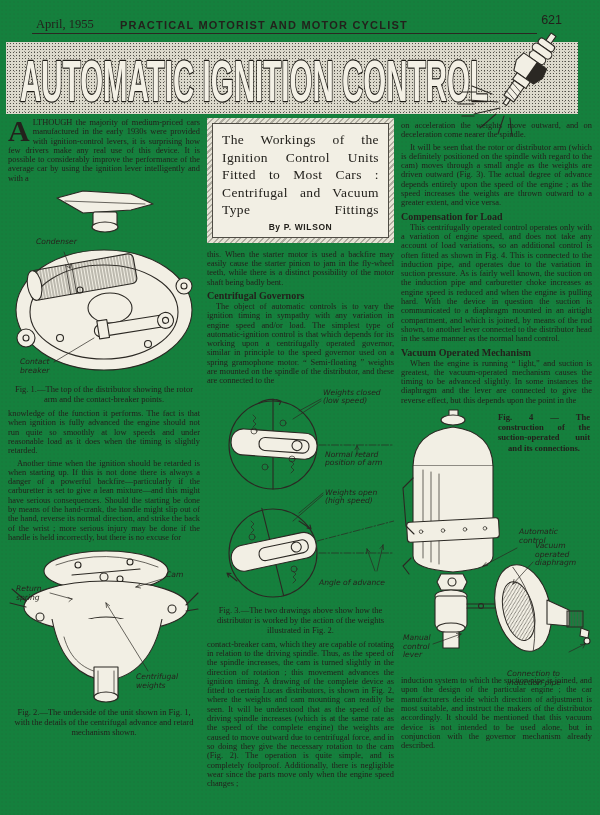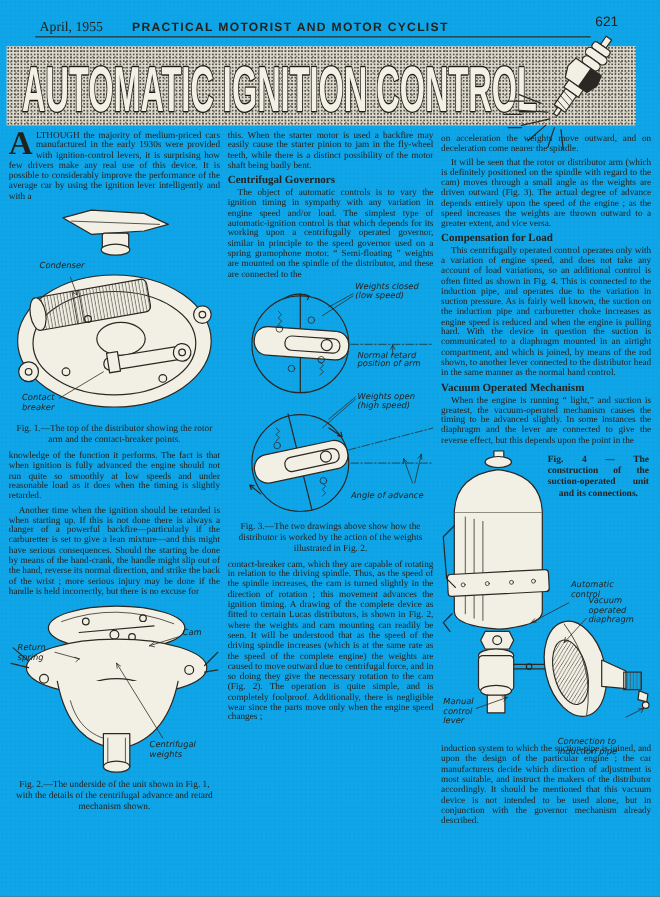--- a/index.html
+++ b/index.html
@@ -1,16 +1,16 @@
 <!DOCTYPE html>
 <html><head>
 <meta charset="utf-8">
 <style>
   html,body{margin:0;padding:0;background:#6e6b66;}
-  .page{position:relative;width:600px;height:815px;background:#0ea5e9;overflow:hidden;
+  .page{position:relative;width:600px;height:815px;background:#15803d;overflow:hidden;
         font-family:"Liberation Serif",serif;color:#23211c;}
   .page::before{content:"";position:absolute;inset:0;pointer-events:none;
         background-image:radial-gradient(rgba(60,55,40,0.05) 1px,transparent 1px);
         background-size:4px 4px;}
   
   .mast-date{position:absolute;left:36px;top:17px;font-size:12.5px;}
   .mast-title{position:absolute;left:120px;right:90px;top:19px;text-align:left;
         font-family:"Liberation Sans",sans-serif;font-weight:bold;font-size:11px;letter-spacing:1.2px;}
   .mast-page{position:absolute;right:38px;top:13px;font-family:"Liberation Sans",sans-serif;font-size:12.5px;}
   .mast-rule{position:absolute;left:32px;top:33px;width:505px;border-top:1.4px solid #2a2722;}
@@ -183,20 +183,26 @@
       <span class="figlabel" style="left:8px;top:40px;">Return
 spring</span>
       <span class="figlabel" style="left:158px;top:26px;">Cam</span>
       <span class="figlabel" style="left:128px;top:128px;">Centrifugal
 weights</span>
     </figure>
     <p class="caption">Fig. 2.—The underside of the unit shown in Fig. 1, with the details of the centrifugal advance and retard mechanism shown.</p>
   </div>
 
   <div class="col col-center">
+    <div class="title-box">
+      <div class="title-box-inner">
+        <div class="box-title">The Workings of the Ignition Control Units Fitted to Most Cars : Centrifugal and Vacuum Type Fittings</div>
+        <div class="byline">By P. WILSON</div>
+      </div>
+    </div>
 
     <p class="para">this.  When the starter motor is used a backfire may easily cause the starter pinion to jam in the fly-wheel teeth, while there is a distinct possibility of the motor shaft being badly bent.</p>
     <h3 class="subhead">Centrifugal Governors</h3>
     <p class="para indent">The object of automatic controls is to vary the ignition timing in sympathy with any variation in engine speed and/or load.  The simplest type of automatic-ignition control is that which depends for its working upon a centrifugally operated governor, similar in principle to the speed governor used on a spring gramophone motor.  “ Semi-floating ” weights are mounted on the spindle of the distributor, and these are connected to the</p>
 
     <figure style="height:214px;">
       <svg width="187" height="214">
 
         <circle class="ln" cx="66" cy="56" r="44"></circle>
         <path class="ln" d="M66 10 V100"></path>

